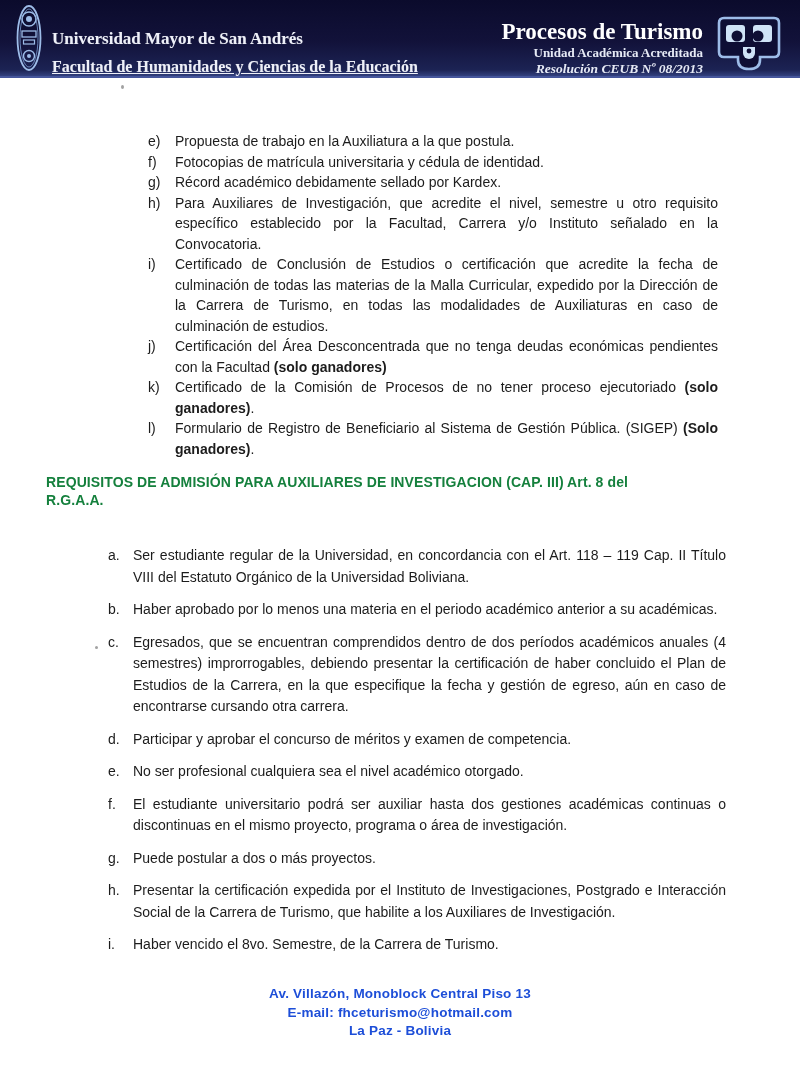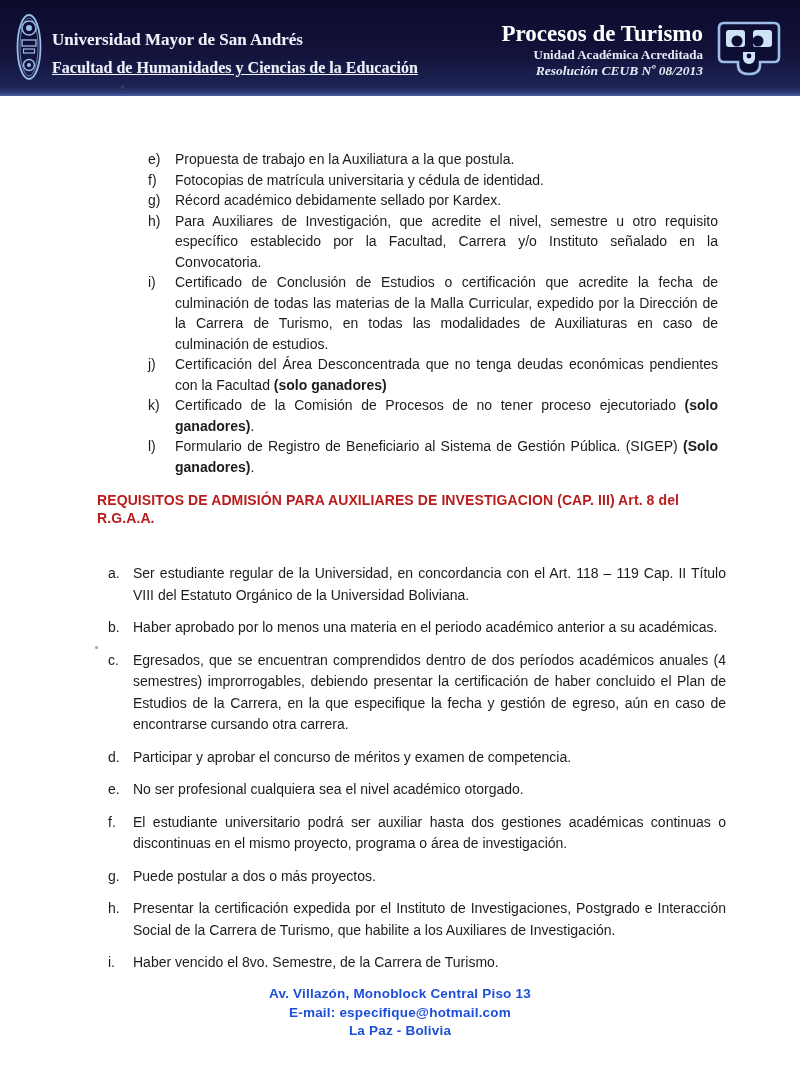--- a/index.html
+++ b/index.html
@@ -4,21 +4,21 @@
 <style>
   * { margin:0; padding:0; box-sizing:border-box; }
   html,body { width:800px; }
   body {
     height:1065px; background:#ffffff; position:relative; overflow:hidden;
     font-family:"Liberation Sans","DejaVu Sans",sans-serif; color:#1c1c1c;
     -webkit-font-smoothing:antialiased;
   }
   
   .topbar {
-    height:96px; display:flex; align-items:center;
+    height:78px; display:flex; align-items:flex-end;
     background:linear-gradient(180deg,#0b0b2c 0%,#12123a 55%,#1c2354 92%,#32407e 100%);
     border-bottom:2px solid #45559b;
   }
   .seal-wrap { margin:4px 0 0 16px; flex:none; }
   .uni-block {
     margin:13px 0 0 10px;
     font-family:"Liberation Serif","DejaVu Serif",serif; font-weight:bold;
     color:#eef0f8; text-shadow:0 0 1px rgba(255,255,255,.25);
   }
   .uni-line1 { font-size:17px; line-height:19px; }
@@ -37,22 +37,22 @@
   .list2 { margin:36px 74px 0 108px; font-size:14px; line-height:21.5px; }
   .row { display:flex; align-items:flex-start; }
   .row .lab { flex:none; }
   .list1 .lab { width:27px; }
   .list2 .lab { width:25px; }
   .row .txt { flex:1; text-align:justify; }
   .list2 .row { margin-bottom:11px; }
   .bold { font-weight:bold; }
 
   .heading {
-    margin:14px 40px 0 97px; font-weight:bold;
-    font-size:14px; line-height:18px; letter-spacing:.1px; color:#b91c1c;
+    margin:14px 40px 0 46px; font-weight:bold;
+    font-size:14px; line-height:18px; letter-spacing:.1px; color:#15803d;
   }
   .heading span { display:block; white-space:nowrap; }
 
   
   .footer {
     position:absolute; left:0; right:0; top:985px; text-align:center;
     font-weight:bold; font-size:13.5px; line-height:18.5px;
     color:#1d4ed8; letter-spacing:.2px;
   }
 
@@ -173,18 +173,18 @@
       <div class="txt"><span>Presentar la certificación expedida por el Instituto de Investigaciones, Postgrado e Interacción Social de la Carrera de Turismo, que habilite a los Auxiliares de Investigación.</span></div>
     </div>
     <div class="row">
       <span class="lab">i.</span>
       <div class="txt"><span>Haber vencido el 8vo. Semestre, de la Carrera de Turismo.</span></div>
     </div>
   </div>
 
 <div class="footer">
   <div>Av. Villazón, Monoblock Central Piso 13</div>
-  <div>E-mail: especifique@hotmail.com</div>
+  <div>E-mail: fhceturismo@hotmail.com</div>
   <div>La Paz - Bolivia</div>
 </div>
 
 <span class="artifact a1"></span>
 <span class="artifact a2"></span>
 
 </body></html>

